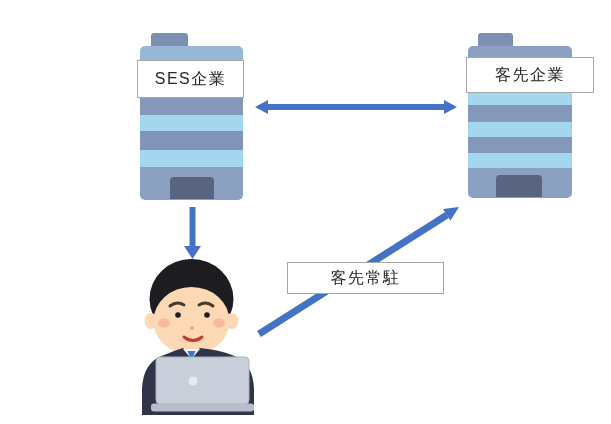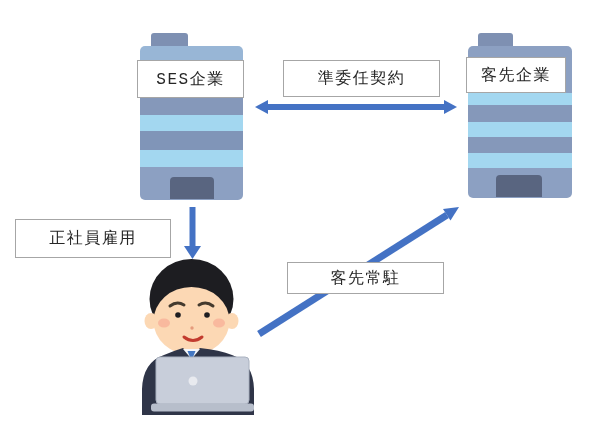--- a/index.html
+++ b/index.html
@@ -1,18 +1,18 @@
 <!DOCTYPE html>
 <html style="--arrow-color: #4472C4; --box-border: #A6A6A6; --box-bg: #FFFFFF; --text: #262626; --building-base: #8CA0C2; --building-stripe: #A3D7F0; --building-stripe-gray: #8598BA; --building-roof: #7E90B2; --building-door: #596580; --hair: #1D1D21; --skin: #FCD8B4; --cheek: #F7B299; --suit: #2F3548; --tie: #4377C2; --mouth: #C23B2E; --laptop: #C8CEDA; --laptop-base: #B7BECB;"><head>
 <meta charset="utf-8">
 <style>
   html,body { margin:0; padding:0; background:#ffffff; }
   .canvas {
     position:relative; width:611px; height:424px; background:#ffffff;
-    font-family:Liberation Mono, monospace; overflow:hidden;
+    font-family:Liberation Sans, sans-serif; overflow:hidden;
   }
   .building { position:absolute; z-index:1; }
   .b-left  { left:140px; top:33px; width:103px; height:167px; }
   .b-right { left:468px; top:33px; width:104px; height:165px; }
   .roof { position:absolute; top:0; height:16px; border-radius:3px 3px 0 0;
           background:var(--building-roof,#7E90B2); }
   .b-left  .roof { left:11px; width:37px; }
   .b-right .roof { left:10px; width:35px; }
   .bbody { position:absolute; left:0; top:13px; width:100%; border-radius:5px; }
   .b-left .bbody { height:154px;
@@ -39,21 +39,21 @@
   .b-right .door { left:28px; width:46px; }
 
   .label-box {
     position:absolute; z-index:4; box-sizing:border-box;
     background:var(--box-bg,#ffffff); border:1px solid var(--box-border,#A6A6A6);
     display:flex; align-items:center; justify-content:center;
     font-size:16px; letter-spacing:1.5px; color:var(--text,#262626); white-space:nowrap;
   }
   .lb-ses        { left:137px; top:60px;  width:107px; height:38px; }
   .lb-contract   { left:283px; top:60px;  width:157px; height:37px; }
-  .lb-client     { left:466px; top:57px;  width:100px; height:36px; }
+  .lb-client     { left:466px; top:57px;  width:128px; height:36px; }
   .lb-employment { left:15px;  top:219px; width:156px; height:39px; }
   .lb-onsite     { left:287px; top:262px; width:157px; height:32px; }
 
   svg.arrows { position:absolute; left:0; top:0; z-index:2; }
   svg.arrows line    { stroke:var(--arrow-color,#4472C4); }
   svg.arrows polygon { fill:var(--arrow-color,#4472C4); }
   svg.person { position:absolute; left:130px; top:255px; z-index:3; }
 </style>
 </head>
 <body>
@@ -108,17 +108,15 @@
       <g>
         <rect x="26" y="102" width="93" height="47" rx="4" fill="var(--laptop,#C8CEDA)" stroke="#AAB2C0" stroke-width="1"></rect>
         <circle cx="63" cy="126" r="4.5" fill="#E8EAEF"></circle>
         <rect x="21" y="148.5" width="103" height="8" rx="3" fill="var(--laptop-base,#B7BECB)"></rect>
       </g>
     </g>
   </svg>
 
   <div class="label-box lb-ses">SES企業</div>
   <div class="label-box lb-client">客先企業</div>
-  <div class="label-box lb-contract">準委任契約</div>
-  <div class="label-box lb-employment">正社員雇用</div>
   <div class="label-box lb-onsite">客先常駐</div>
 
 </div>
 
 </body></html>

